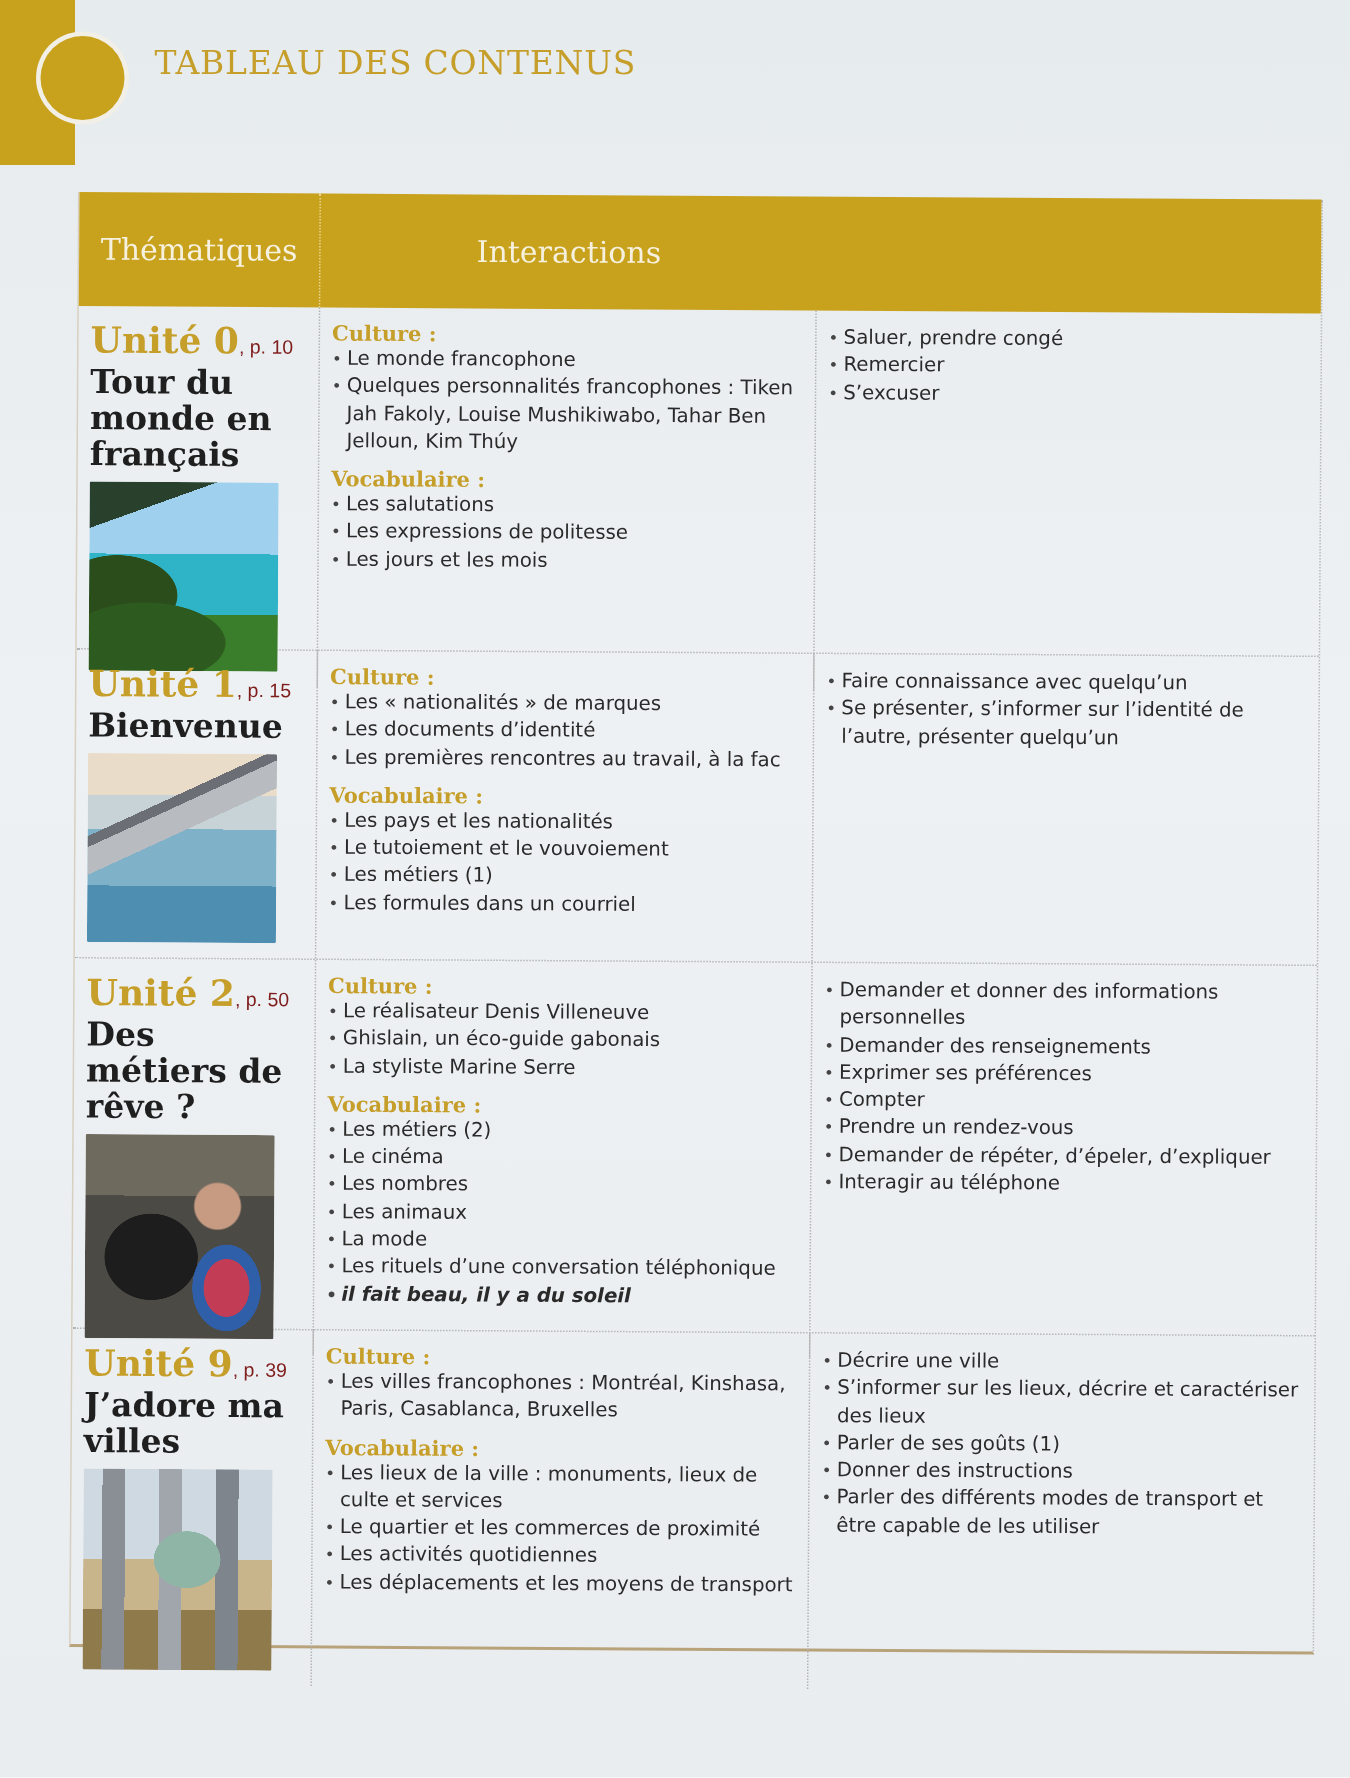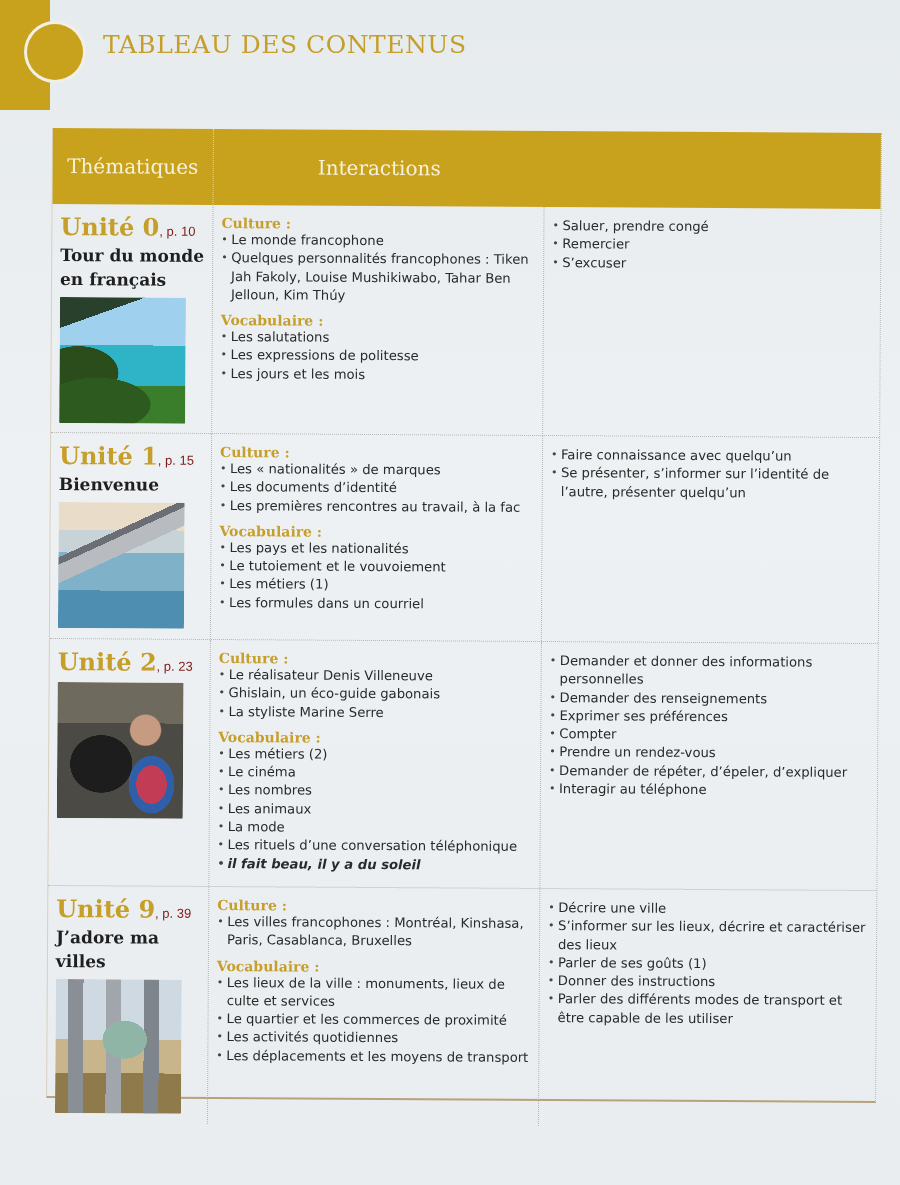--- a/index.html
+++ b/index.html
@@ -15,21 +15,21 @@
       background: #c9a21d;
     }
     .gold-circle {
       position: absolute; left: 27px; top: 24px; width: 56px; height: 56px;
       border-radius: 50%; background: #c9a21d;
       box-shadow: 0 0 0 3px #f2efe6;
     }
     .page-title {
       position: absolute; left: 103px; top: 30px;
       font-family: "DejaVu Serif", serif;
-      font-size: 25px; letter-spacing: 0.5px;
+      font-size: 22px; letter-spacing: 0.5px;
       color: #c69e2a;
     }
     .toc {
       position: absolute; left: 52px; top: 128px; width: 828px;
       border-bottom: 2px solid #b8a27a;
       border-right: 1px dotted #b9b9b9;
       border-left: 1px solid #d7d0c0;
       transform: rotate(0.35deg);
       transform-origin: top left;
     }
@@ -56,21 +56,21 @@
     .unit-num {
       font-family: "DejaVu Serif", serif; font-weight: bold;
       font-size: 24px; color: #c69e2a;
     }
     .unit-page {
       font-family: Liberation Sans, sans-serif;
       font-size: 13px; color: #7f1d1d;
     }
     .unit-title {
       font-family: "DejaVu Serif", serif; font-weight: bold;
-      font-size: 17px; color: #1f1f1f; line-height: 24px; margin-top: 2px;
+      font-size: 22px; color: #1f1f1f; line-height: 24px; margin-top: 2px;
     }
     .unit-photo {
       width: 126px; height: 126px; margin-top: 6px;
       border-radius: 1px;
     }
     .sec-label {
       font-family: "DejaVu Serif", serif; font-weight: bold;
       font-size: 14px; color: #c69e2a; margin-top: 2px;
     }
     .sec-label.second { margin-top: 8px; }
@@ -177,21 +177,22 @@
     <div class="cell inter">
       <ul class="bl">
         <li>Faire connaissance avec quelqu’un</li>
         <li>Se présenter, s’informer sur l’identité de l’autre, présenter quelqu’un</li>
       </ul>
     </div>
   </div>
 
   <div class="row" style="height:246px;">
     <div class="cell">
-      <div><span class="unit-num">Unité 2</span><span class="unit-page">, p. 23</span></div>
+      <div><span class="unit-num">Unité 2</span><span class="unit-page">, p. 50</span></div>
+      <div class="unit-title">Des métiers de rêve ?</div>
       <div class="unit-photo ph-cinema" style="height:136px;"></div>
     </div>
     <div class="cell">
       <div class="sec-label">Culture :</div>
       <ul class="bl">
         <li>Le réalisateur Denis Villeneuve</li>
         <li>Ghislain, un éco-guide gabonais</li>
         <li>La styliste Marine Serre</li>
       </ul>
       <div class="sec-label second">Vocabulaire :</div>

